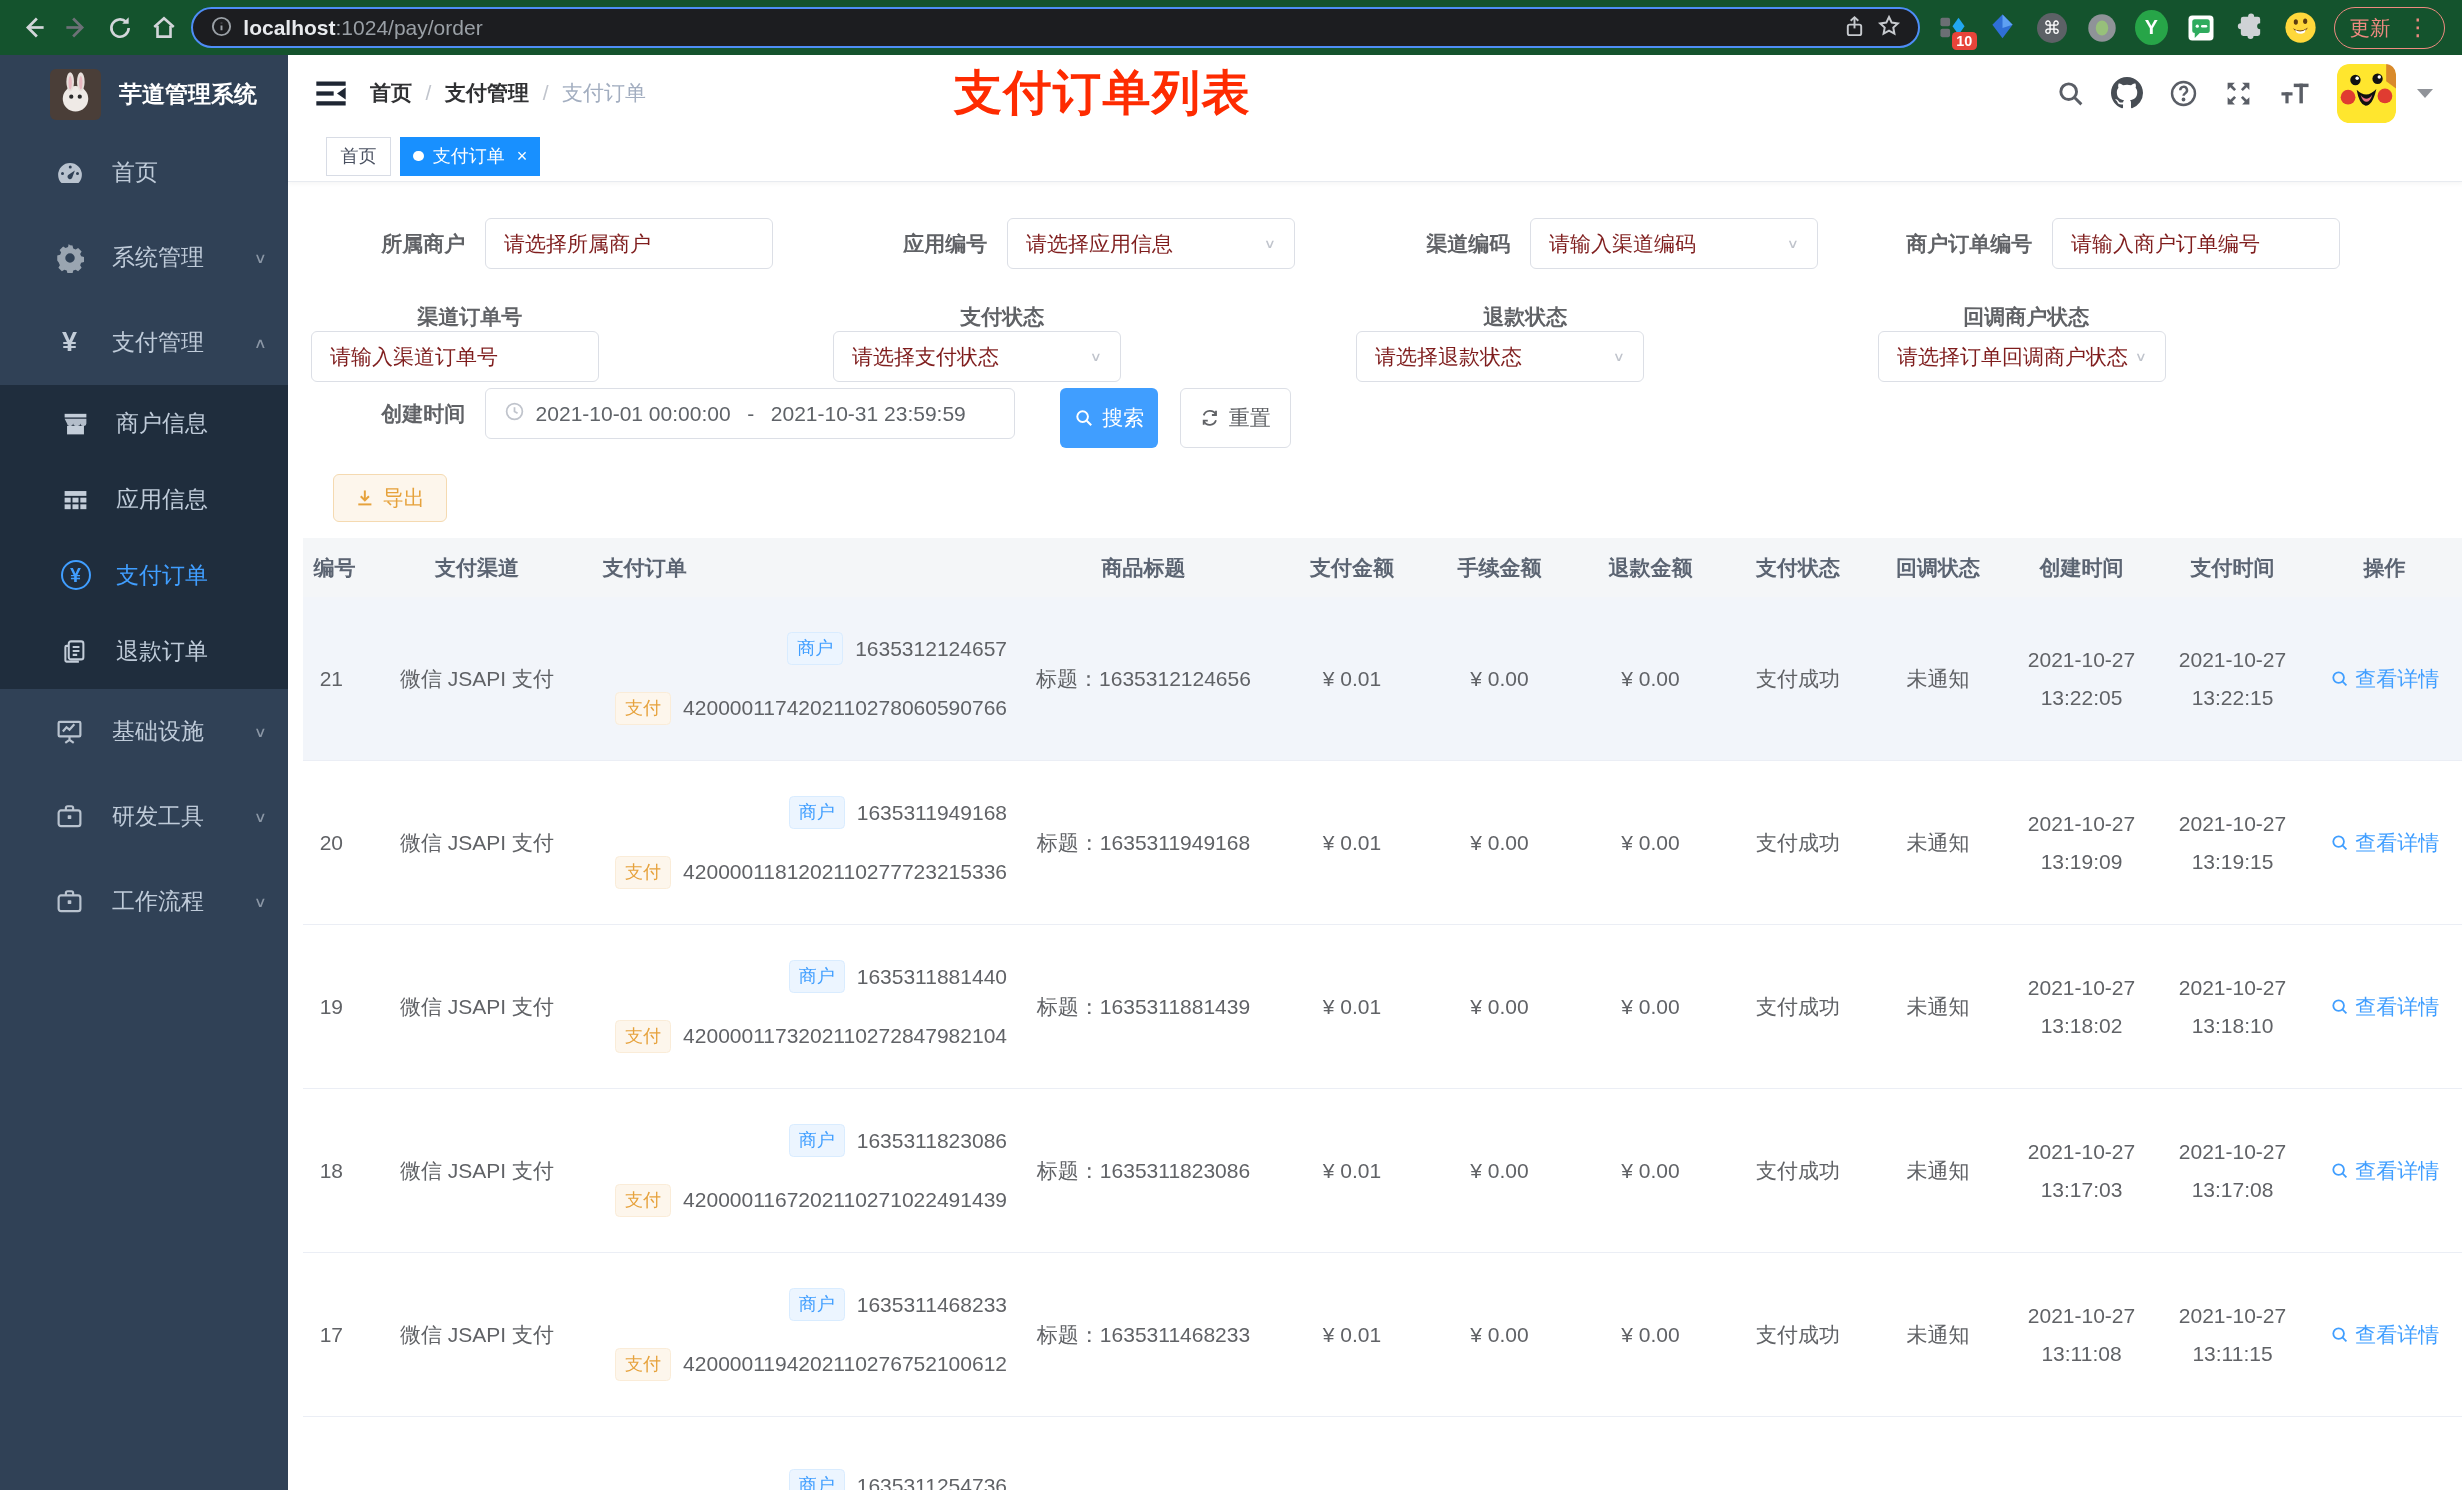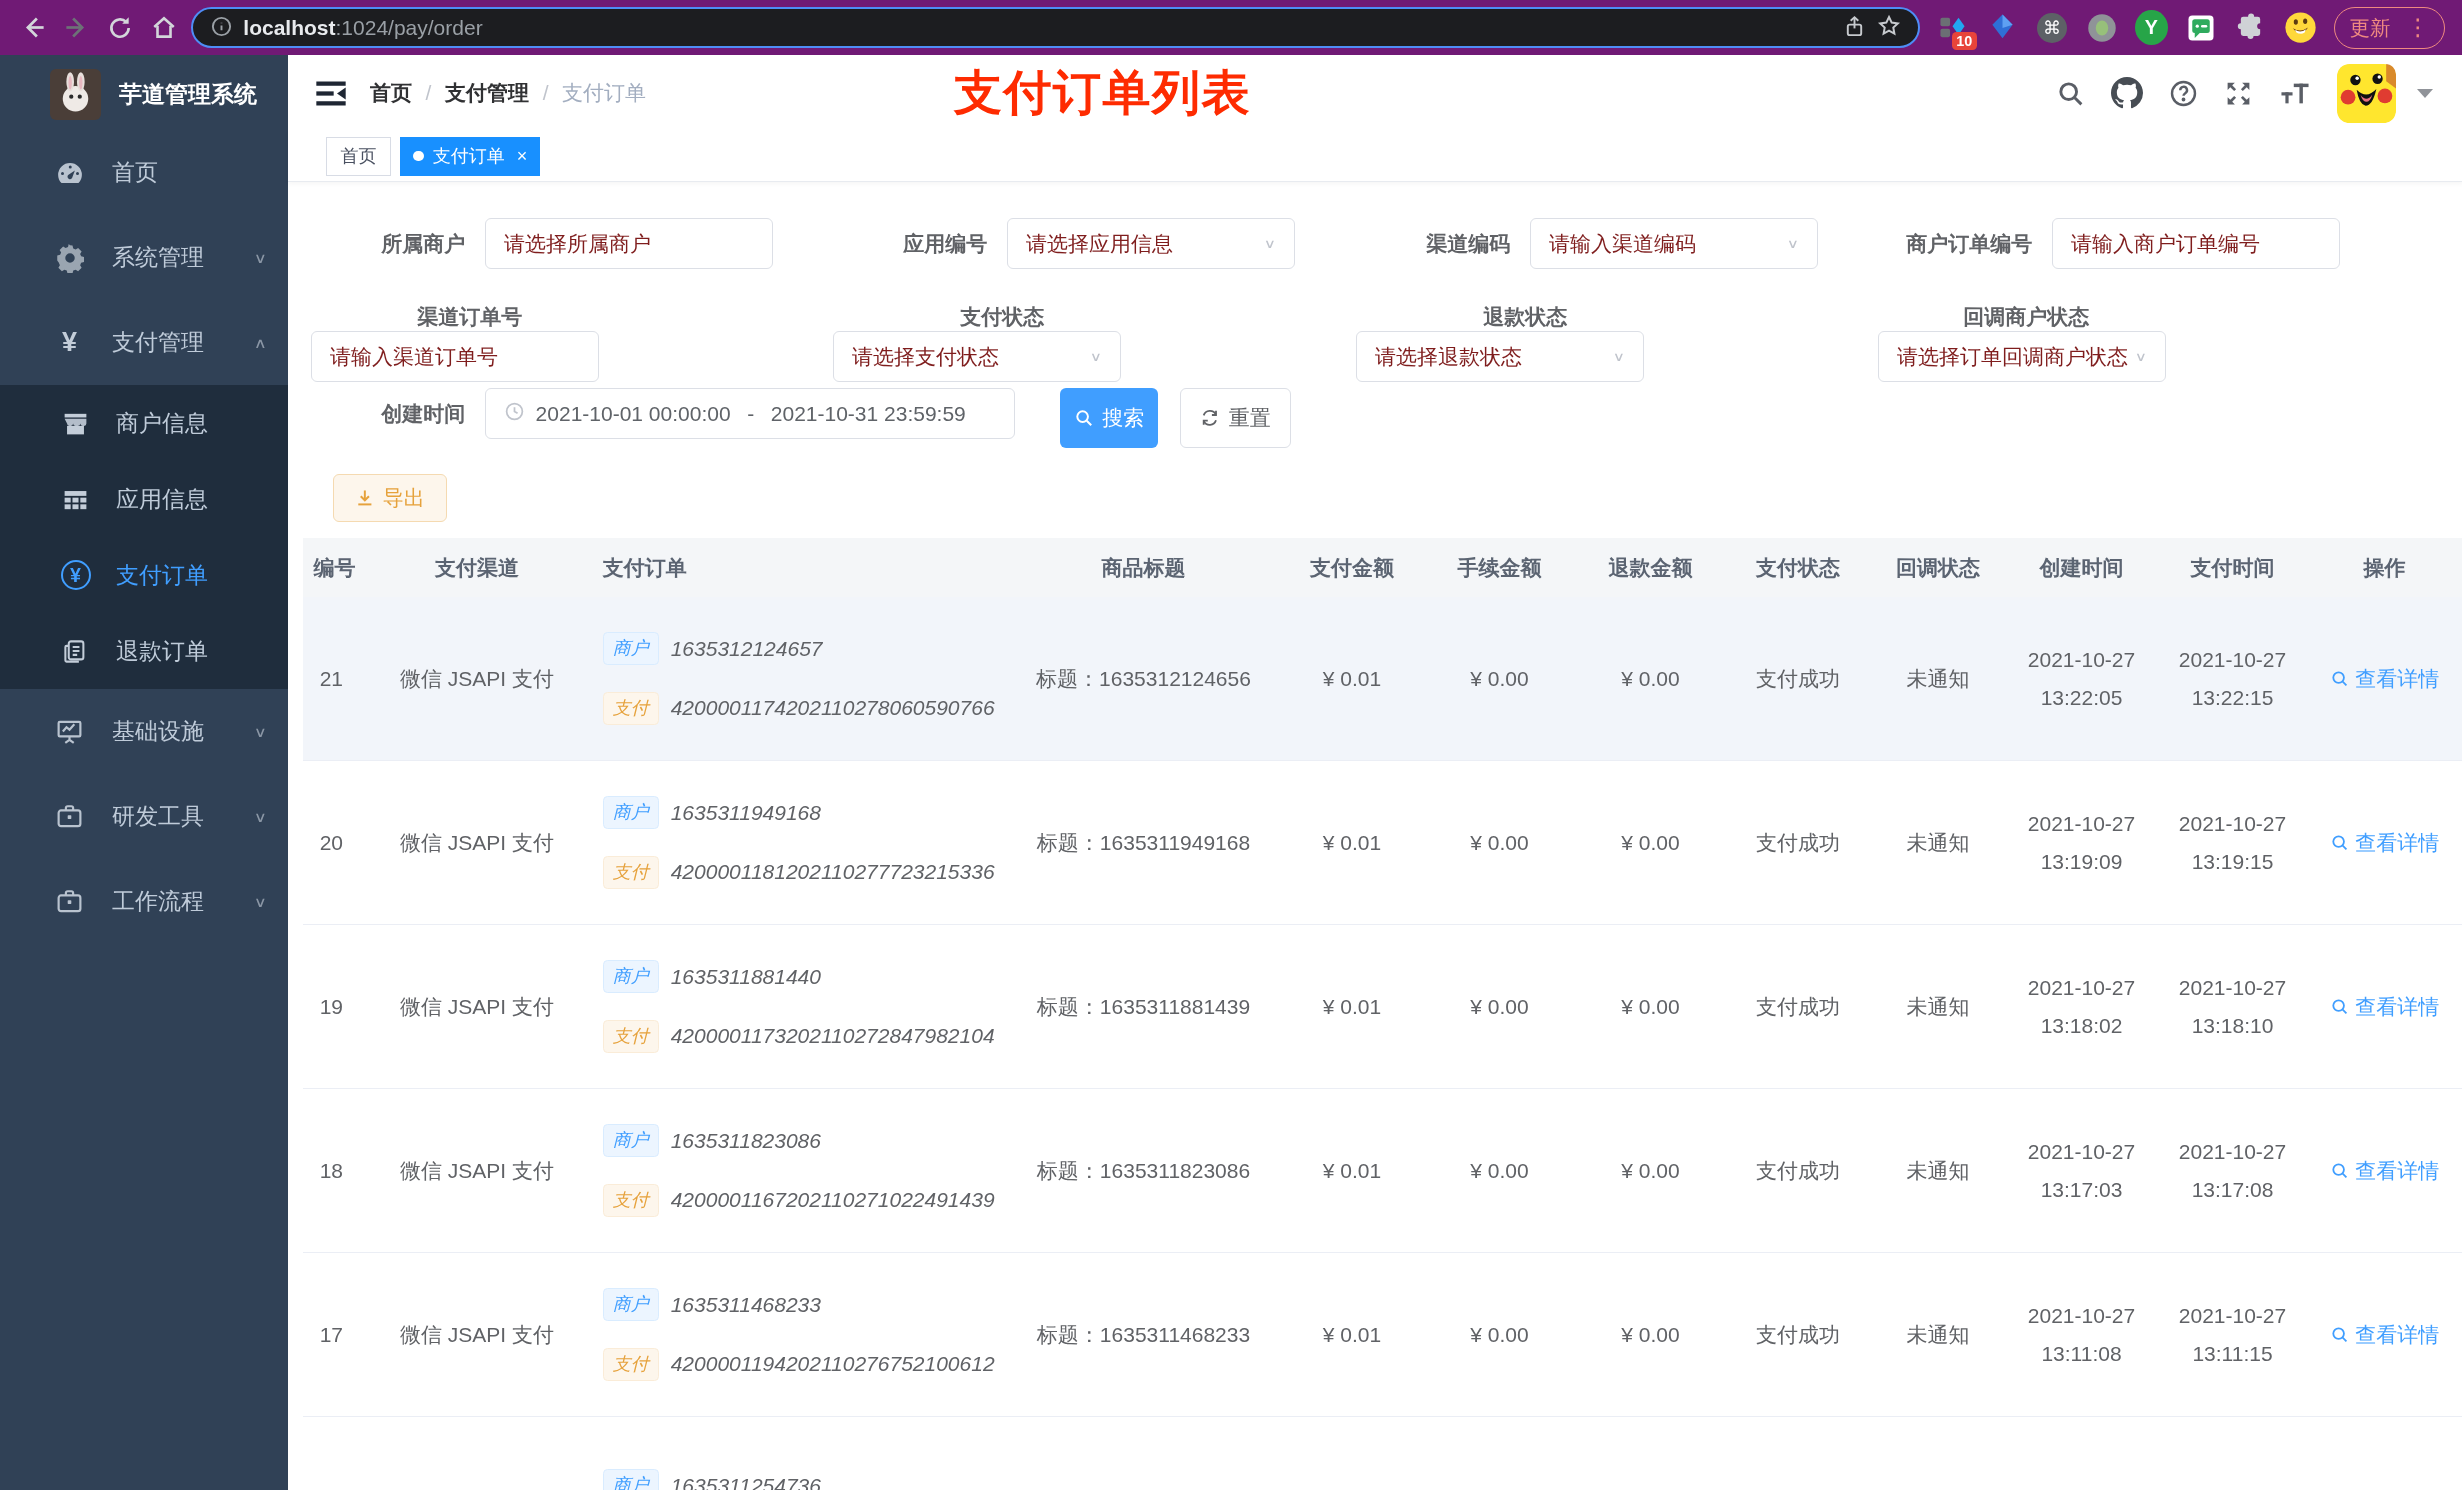--- a/index.html
+++ b/index.html
@@ -1,21 +1,21 @@
 <!DOCTYPE html>
 <html style="font-size:12px"><head>
 <meta charset="utf-8">
 <style>
   * { margin:0; padding:0; box-sizing:border-box; }
   html,body { width:2462px; height:1490px; overflow:hidden; background:#fff;
     font-family:"Liberation Sans", sans-serif; }
   .stage { position:relative; width:2462px; height:1490px; }
 
   
-  .chrome { position:absolute; left:0; top:0; width:100%; height:55px; background:#701a75;
+  .chrome { position:absolute; left:0; top:0; width:100%; height:55px; background:#14532d;
     display:flex; align-items:center; padding:0 16.7px; gap:10.6px; }
   .nav-ic { width:33px; height:33px; display:flex; align-items:center; justify-content:center; flex:0 0 auto; }
   .urlbar { flex:1 1 auto; height:41px; background:#1c1d20; border:2.3px solid #4e8df6; border-radius:23px;
     display:flex; align-items:center; padding:0 16.7px; gap:10.6px; min-width:0; }
   .url-host { color:#e8eaed; font-size:21px; font-weight:700; }
   .url-rest { color:#9aa0a6; font-size:21px; }
   .url-spacer { flex:1; }
   .ext-row { display:flex; align-items:center; gap:16.7px; padding:0 6px;justify-content:space-between; }
   .ext { position:relative; width:33px; height:33px; display:flex; align-items:center; justify-content:center; }
   .badge { position:absolute; right:-7.6px; bottom:-6px; background:#e8443a; color:#fff; font-size:14.4px;
@@ -92,21 +92,21 @@
   .table { position:absolute; top:356px; left:15px; width:2159px; }
   .thead,.tr { display:grid; grid-template-columns:68px 212px 424px 273px 144px 151px 151px 144px 136px 151px 151px 153px; }
   .thead { height:59px; background:#f4f6f8; }
   .th { display:flex; align-items:center; justify-content:center; font-size:21px; font-weight:700; color:#5b6472; }
   .th.ta-l { justify-content:flex-start; padding-left:10.6px; }
   .th.ta-ol { justify-content:flex-start; padding-left:19.7px; }
   .tr { height:164px; border-bottom:0.8px solid #ebeef5; background:#fff; }
   .tr.hovered { background:#f2f5fa; }
   .td { display:flex; align-items:center; justify-content:center; font-size:21px; color:#606266; }
   .td-id { justify-content:flex-start; padding-left:16.7px; }
-  .td-order { flex-direction:column; align-items:flex-start; justify-content:center; gap:27px; padding-left:19.7px;font-style:italic; }
+  .td-order { flex-direction:column; align-items:flex-end; justify-content:center; gap:27px; padding-left:19.7px; }
   .o-line { display:flex; align-items:center; gap:12px; }
   .tagc { font-size:18px; padding:3.8px 9px; border-radius:4.5px; line-height:23px; }
   .tag-blue { color:#409eff; background:#ecf5ff; border:0.8px solid #d9ecff; }
   .tag-yellow { color:#e6a23c; background:#fdf6ec; border:0.8px solid #faecd8; }
   .td-2line { flex-direction:column; gap:9px; line-height:29px; }
   .link { display:flex; align-items:center; gap:6px; color:#409eff; cursor:pointer; font-size:21px; }
   .tr.partial { border-bottom:none; }
 </style>
 </head>
 <body>

